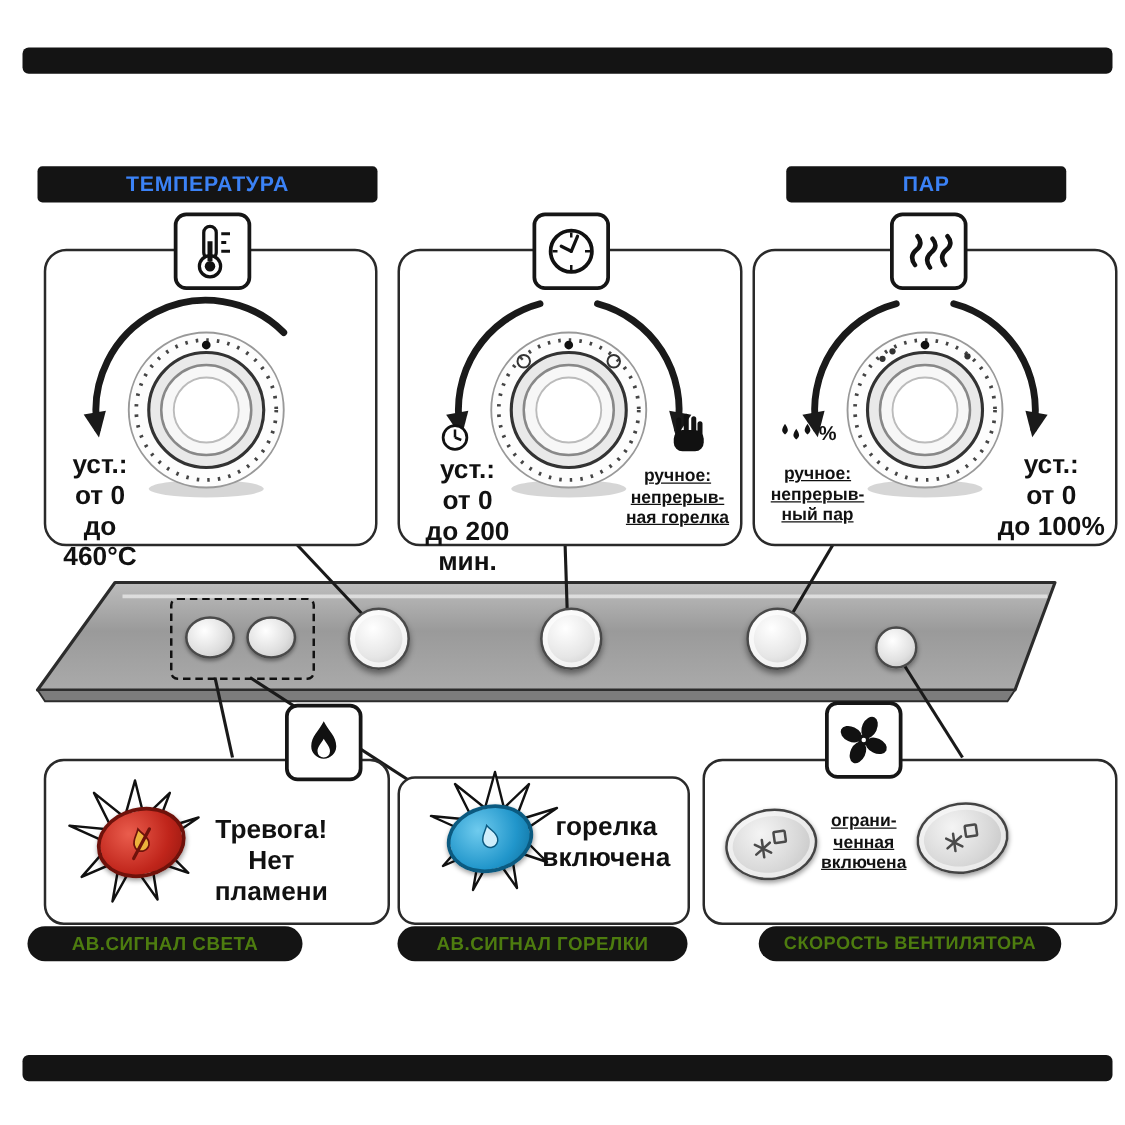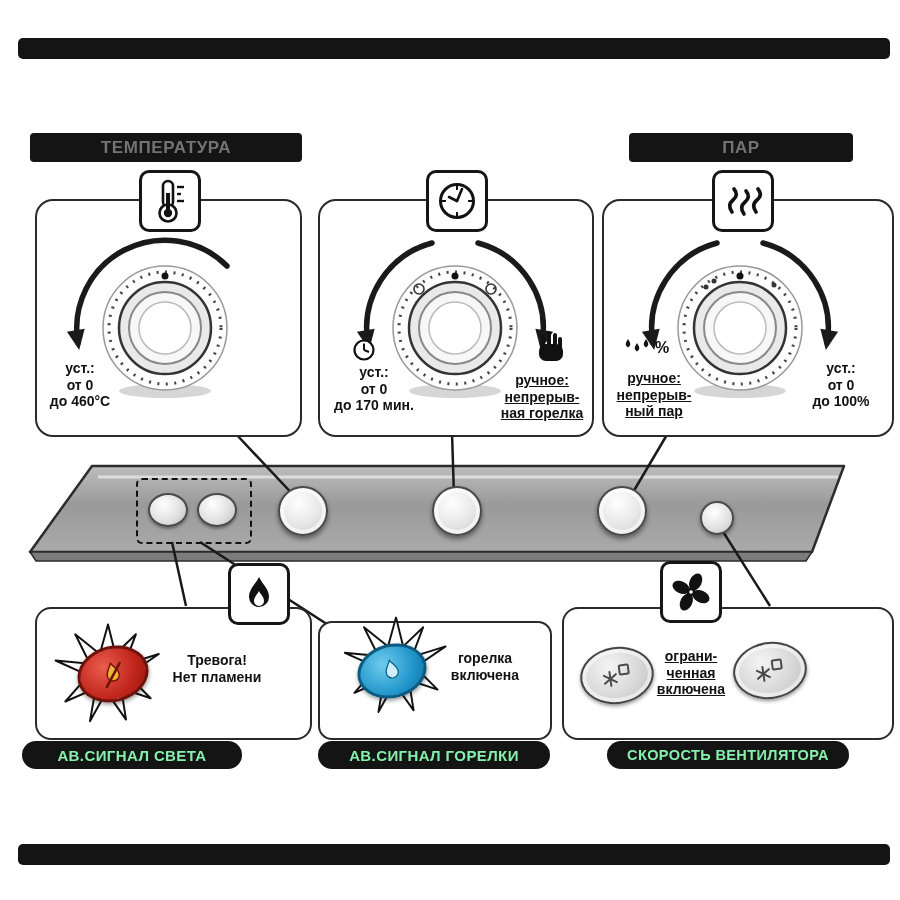--- a/index.html
+++ b/index.html
@@ -1,25 +1,25 @@
 <!DOCTYPE html>
 <html><head>
 <meta charset="utf-8">
 <style>
   html,body{margin:0;padding:0;background:#fff;}
   #stage{position:relative;width:900px;height:900px;background:#fff;overflow:hidden;
          font-family:"Liberation Sans","DejaVu Sans",sans-serif;color:#111;}
   .abs{position:absolute;}
   .pagebar{position:absolute;left:18px;width:872px;height:21px;background:#141414;border-radius:5px;}
-  .hdr{position:absolute;height:29px;background:#141414;color:#737373;font-weight:bold;font-size:17px;
+  .hdr{position:absolute;height:29px;background:#141414;color:#3b82f6;font-weight:bold;font-size:17px;
        letter-spacing:.6px;display:flex;align-items:center;justify-content:center;border-radius:4px;}
   .panel{position:absolute;border:2.5px solid #2a2a2a;border-radius:18px;background:#fff;z-index:2;}
   .iconbox{position:absolute;width:56px;height:56px;background:#fff;border:3px solid #161616;border-radius:10px;
            display:flex;align-items:center;justify-content:center;z-index:6;}
-  .txt{position:absolute;font-weight:bold;font-size:14px;line-height:1.18;text-align:center;z-index:4;}
+  .txt{position:absolute;font-weight:bold;font-size:21px;line-height:1.18;text-align:center;z-index:4;}
   .txt.small{font-size:14px;text-decoration:underline;}
   .knobsvg{position:absolute;z-index:3;}
   .lines{position:absolute;left:0;top:0;z-index:1;}
   .dashedbox{position:absolute;left:136px;top:478px;width:112px;height:62px;border:2.5px dashed #111;
              border-radius:6px;z-index:3;}
   .ovallight{position:absolute;width:36px;height:30px;border-radius:50%;border:2.5px solid #4a4a4a;z-index:4;
              background:radial-gradient(circle at 38% 32%, #ffffff 0%, #dedede 60%, #bcbcbc 100%);
              box-shadow:0 2px 3px rgba(0,0,0,.35);}
   .stripknob{position:absolute;width:46px;height:46px;border-radius:50%;border:2.5px solid #4a4a4a;z-index:4;
              background:radial-gradient(circle at 40% 32%, #ffffff 0%, #e6e6e6 55%, #c2c2c2 100%);
@@ -31,21 +31,21 @@
   .alarmoval{position:absolute;border-radius:50%;z-index:4;display:flex;align-items:center;justify-content:center;
              box-shadow:0 2px 4px rgba(0,0,0,.4);}
   .redoval{width:66px;height:50px;transform:rotate(-14deg);border:3px solid #6f120b;
            background:radial-gradient(circle at 38% 32%, #ea5d4d 0%, #c0251b 60%, #8f160e 100%);}
   .blueoval{width:64px;height:48px;transform:rotate(-14deg);border:3px solid #0b5a80;
             background:radial-gradient(circle at 38% 32%, #6fcbee 0%, #2196cb 60%, #0e6c99 100%);}
   .fanbtn{position:absolute;width:70px;height:53px;border-radius:50%;border:2.5px solid #444;z-index:4;
           transform:rotate(-8deg);display:flex;align-items:center;justify-content:center;
           background:radial-gradient(circle at 40% 32%, #f4f4f4 0%, #d8d8d8 55%, #bdbdbd 100%);
           box-shadow:0 2px 4px rgba(0,0,0,.4), inset 0 0 0 4px rgba(255,255,255,.55);}
-  .botlabel{position:absolute;height:28px;background:#141414;color:#86efac;font-weight:bold;font-size:15px;
+  .botlabel{position:absolute;height:28px;background:#141414;color:#4d7c0f;font-weight:bold;font-size:15px;
             letter-spacing:.4px;display:flex;align-items:center;justify-content:center;border-radius:14px;z-index:5;}
 </style>
 </head>
 <body>
 
 <div id="stage">
 
   <div class="pagebar" style="top:38px"></div>
   <div class="pagebar" style="top:844px"></div>
 
@@ -173,21 +173,21 @@
   </div>
 
   <svg class="abs" style="left:352px;top:338px;z-index:4" width="24" height="24" viewBox="0 0 24 24">
     <circle cx="12" cy="12" r="9.5" fill="#fff" stroke="#111" stroke-width="2.2"></circle>
     <line x1="12" y1="12" x2="12" y2="5.5" stroke="#111" stroke-width="2"></line>
     <line x1="12" y1="12" x2="17" y2="14" stroke="#111" stroke-width="2"></line>
   </svg>
   <div class="txt" style="left:328px;top:364px;width:92px">
     <div>уст.:</div>
     <div>от 0</div>
-    <div>до 170 мин.</div>
+    <div>до 200 мин.</div>
   </div>
   <svg class="abs" style="left:534px;top:330px;z-index:4" width="32" height="36" viewBox="0 0 32 36">
     <g stroke="#111" stroke-width="4" stroke-linecap="round">
       <line x1="9" y1="16" x2="9" y2="6"></line>
       <line x1="15" y1="14" x2="15" y2="3"></line>
       <line x1="21" y1="14" x2="21" y2="5"></line>
       <line x1="26" y1="17" x2="26" y2="9"></line>
     </g>
     <rect x="5" y="14" width="24" height="17" rx="7" fill="#111"></rect>
   </svg>

